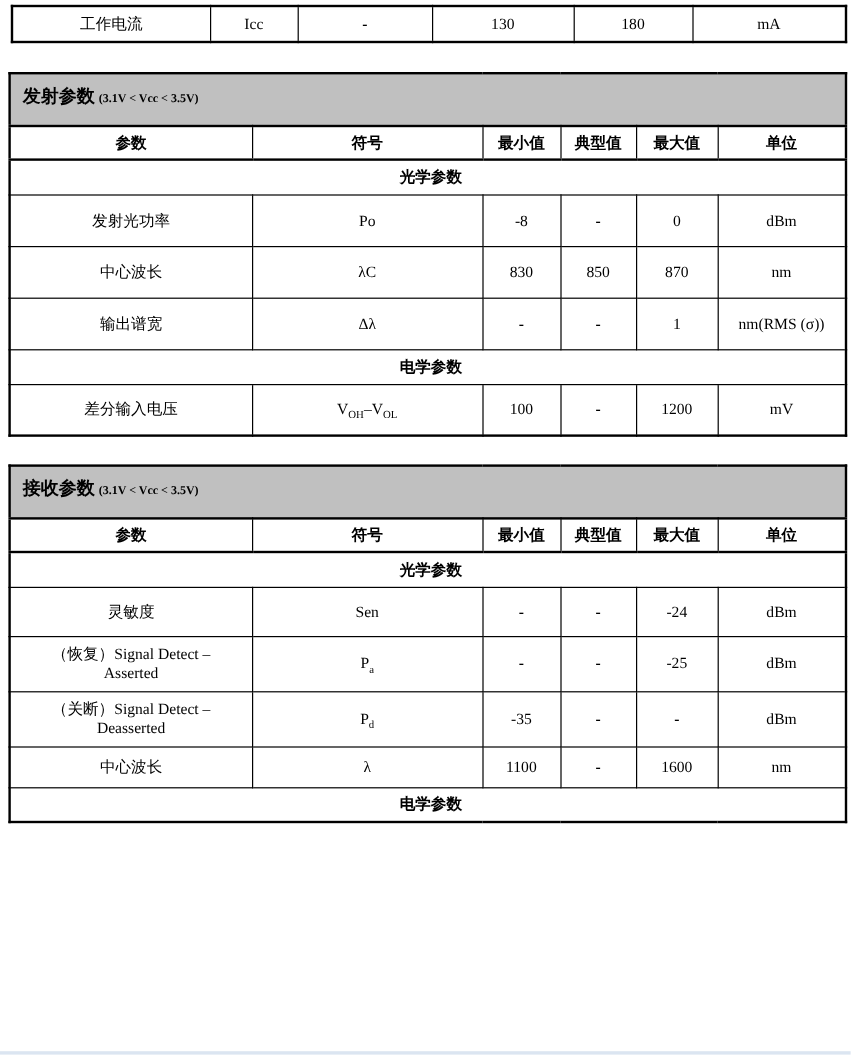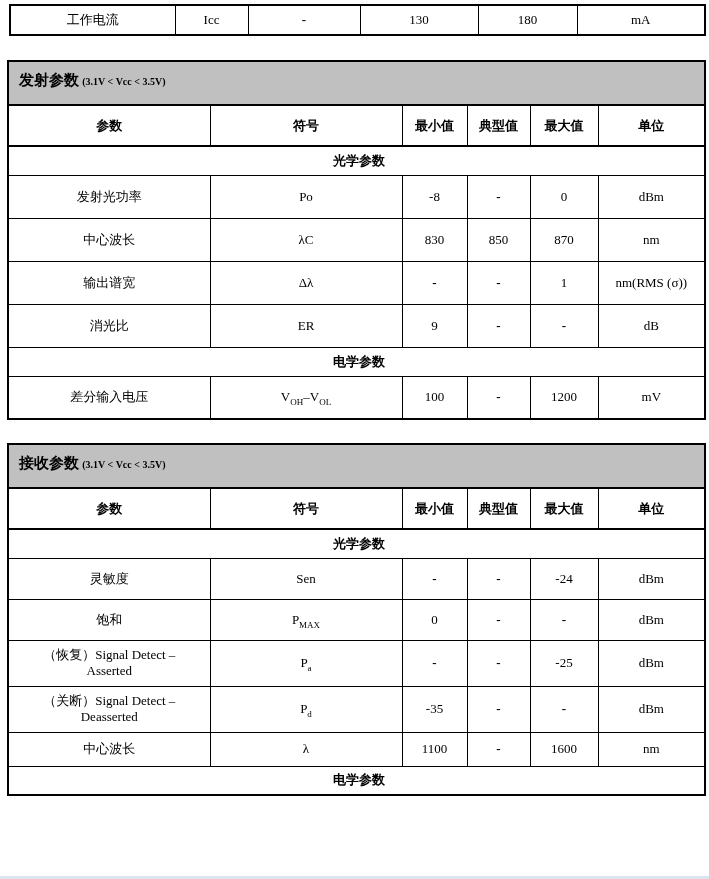--- a/index.html
+++ b/index.html
@@ -40,21 +40,21 @@
     border-bottom: 2px solid #000;
   }
   .sec-cell {
     text-align: center;
     font-weight: bold; font-size: 13px;
     font-family: "Liberation Sans", sans-serif;
     padding-left: 5px !important;
   }
 
   .rt { height: 44px; }   
-  .rh { height: 41px; }   
+  .rh { height: 28px; }   
   .rs { height: 29px; }   
   .rd { height: 43px; }   
   .ra { height: 41px; }   
   .rb { height: 46px; }   
   .rc { height: 34px; }   
 
   sub { font-size: 9px; line-height: 0; }
   .bdash { font-weight: bold; }
   .p2 { line-height: 1.25; }
 
@@ -132,28 +132,20 @@
       <td>nm</td>
     </tr>
     <tr class="rd">
       <td>输出谱宽</td>
       <td><span>Δλ</span></td>
       <td class="bdash">-</td>
       <td class="bdash">-</td>
       <td>1</td>
       <td>nm(RMS (σ))</td>
     </tr>
-    <tr class="rd">
-      <td>消光比</td>
-      <td><span>ER</span></td>
-      <td>9</td>
-      <td class="bdash">-</td>
-      <td class="bdash">-</td>
-      <td>dB</td>
-    </tr>
     <tr class="rs">
       <td colspan="6" class="sec-cell">电学参数</td>
     </tr>
     <tr class="rd">
       <td>差分输入电压</td>
       <td><span>V</span><sub>OH</sub><span>–</span><span>V</span><sub>OL</sub></td>
       <td>100</td>
       <td class="bdash">-</td>
       <td>1200</td>
       <td>mV</td>
@@ -189,28 +181,20 @@
       <td colspan="6" class="sec-cell">光学参数</td>
     </tr>
     <tr class="ra">
       <td>灵敏度</td>
       <td><span>Sen</span></td>
       <td class="bdash">-</td>
       <td class="bdash">-</td>
       <td>-24</td>
       <td>dBm</td>
     </tr>
-    <tr class="ra">
-      <td>饱和</td>
-      <td><span>P</span><sub>MAX</sub></td>
-      <td>0</td>
-      <td class="bdash">-</td>
-      <td class="bdash">-</td>
-      <td>dBm</td>
-    </tr>
     <tr class="rb">
       <td class="p2">
         <div>（恢复）Signal Detect –</div>
         <div>Asserted</div>
       </td>
       <td><span>P</span><sub>a</sub></td>
       <td class="bdash">-</td>
       <td class="bdash">-</td>
       <td>-25</td>
       <td>dBm</td>

